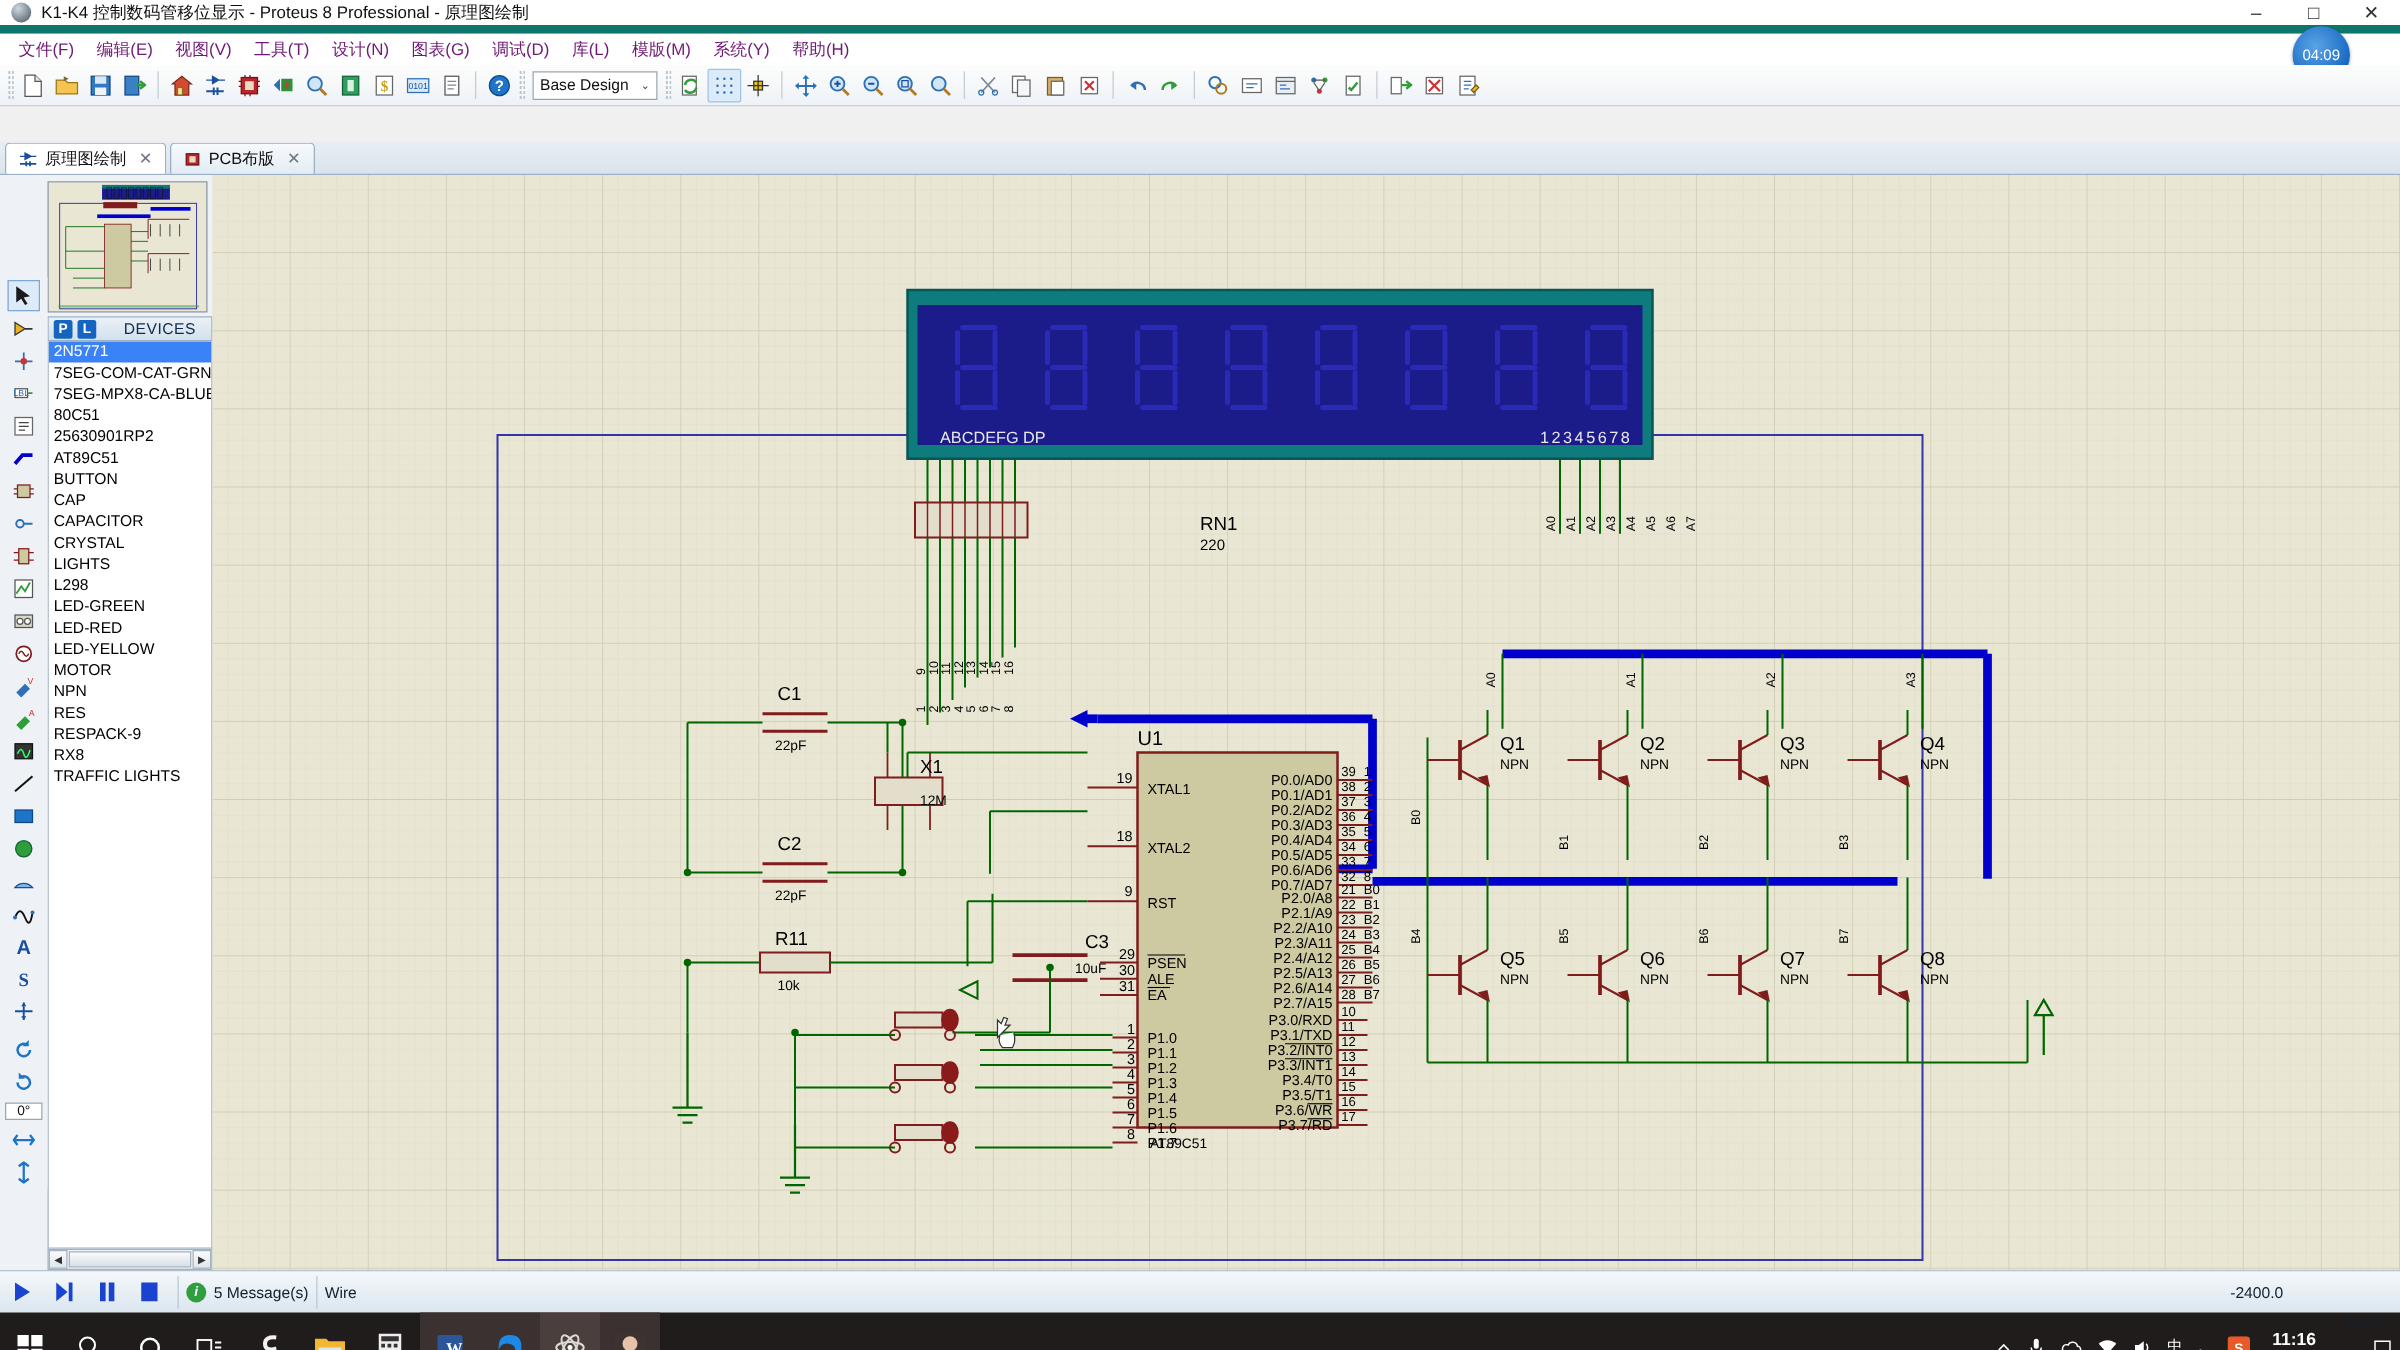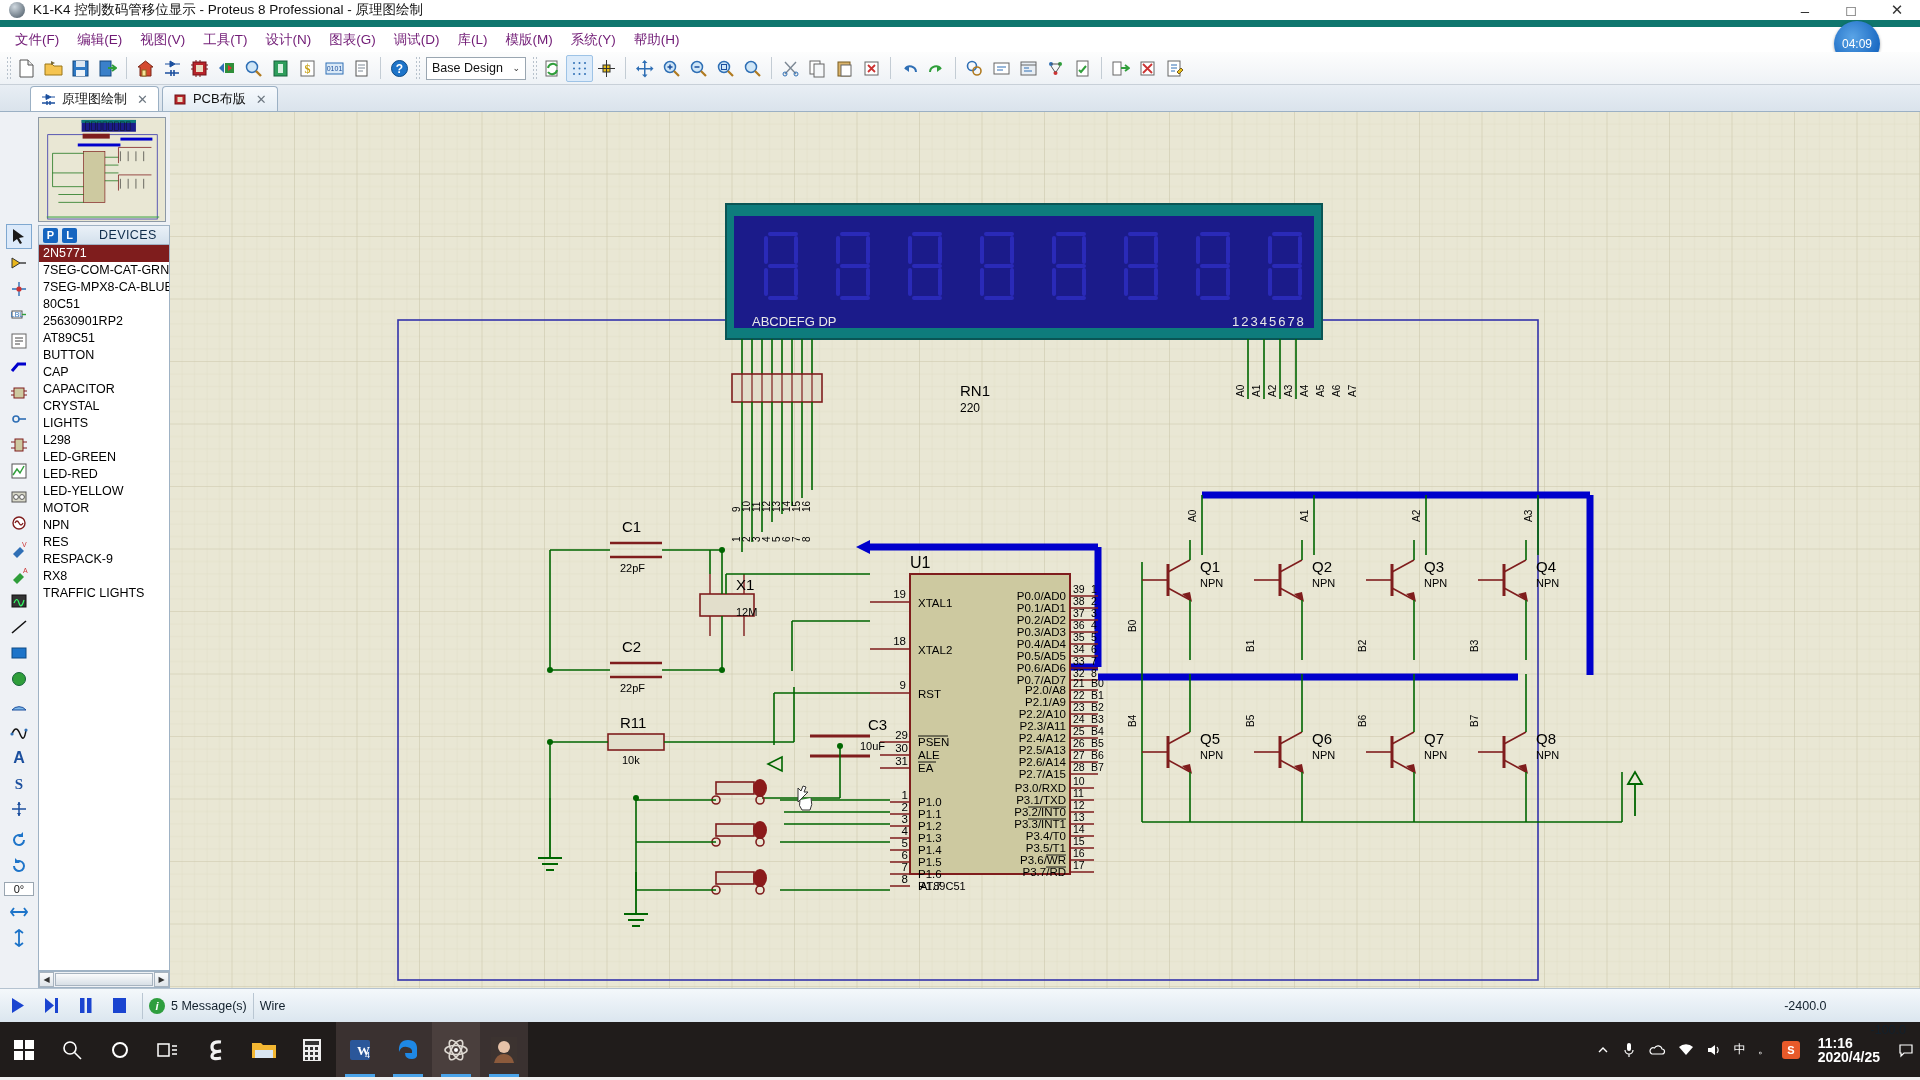--- a/index.html
+++ b/index.html
@@ -55,21 +55,21 @@
     background-size:3px 4px;}
   #designsel {
     width:100px;height:23px;border:1px solid #9aa6b1;background:#fff;
     display:flex;align-items:center;padding-left:5px;font-size:12.5px;color:#111;
     margin:0 4px; flex:none; position:relative;
   }
   #designsel .cv { position:absolute; right:5px; font-size:9px; color:#333;}
   
   #tabstrip {
     height:27px; background:linear-gradient(#e8eef4,#dae3ec); display:flex; align-items:flex-end;
-    padding-left:30px; border-bottom:1px solid #9bb0c4;
+    padding-left:4px; border-bottom:1px solid #9bb0c4;margin-top:28px;
   }
   .tab {
     height:25px; display:flex; align-items:center; gap:6px; padding:0 10px;
     border:1px solid #9bb0c4; border-bottom:none;
     border-radius:4px 4px 0 0; font-size:13px; color:#111; margin-right:3px;
     background:linear-gradient(#f7fafd,#e3ecf4);
   }
   .tab.active { background:#ffffff; }
   .tab .x { font-size:13px; color:#6d7781; margin-left:4px; }
   
@@ -85,21 +85,21 @@
     border:1px solid #9fb2c4; display:flex; align-items:center; gap:4px; padding-left:4px;
   }
   .plbadge { width:15px;height:15px;background:#1565c0;color:#fff;font-size:11px;
     display:flex;align-items:center;justify-content:center;border-radius:2px;font-weight:bold;}
   #devhdr .lbl { font-size:12.5px; color:#0d2b4a; margin-left:18px; letter-spacing:.4px;}
   #devlist {
     margin-left:38px; flex:1; background:#fff; border:1px solid #9fb2c4; border-top:none;
     overflow:hidden; font-size:12.5px;
   }
   .dev { padding:1px 4px; color:#000; white-space:nowrap; overflow:hidden; line-height:15px;}
-  .dev.sel { background:#7f1d1d; color:#fff; }
+  .dev.sel { background:#3b82f6; color:#fff; }
   #devscroll {
     margin-left:38px; height:17px; background:#eef1f5; border:1px solid #9fb2c4;
     display:flex; align-items:center;
   }
   #devscroll .arw { width:15px;height:15px;display:flex;align-items:center;justify-content:center;
      font-size:8px;color:#333;background:linear-gradient(#fafbfc,#dfe5ea);border:1px solid #a7b3bf;}
   #devscroll .thumb { flex:1; height:13px; margin:0 1px; background:linear-gradient(#fafbfc,#d8dfe6);
      border:1px solid #a7b3bf;}
   
   #vtools {

